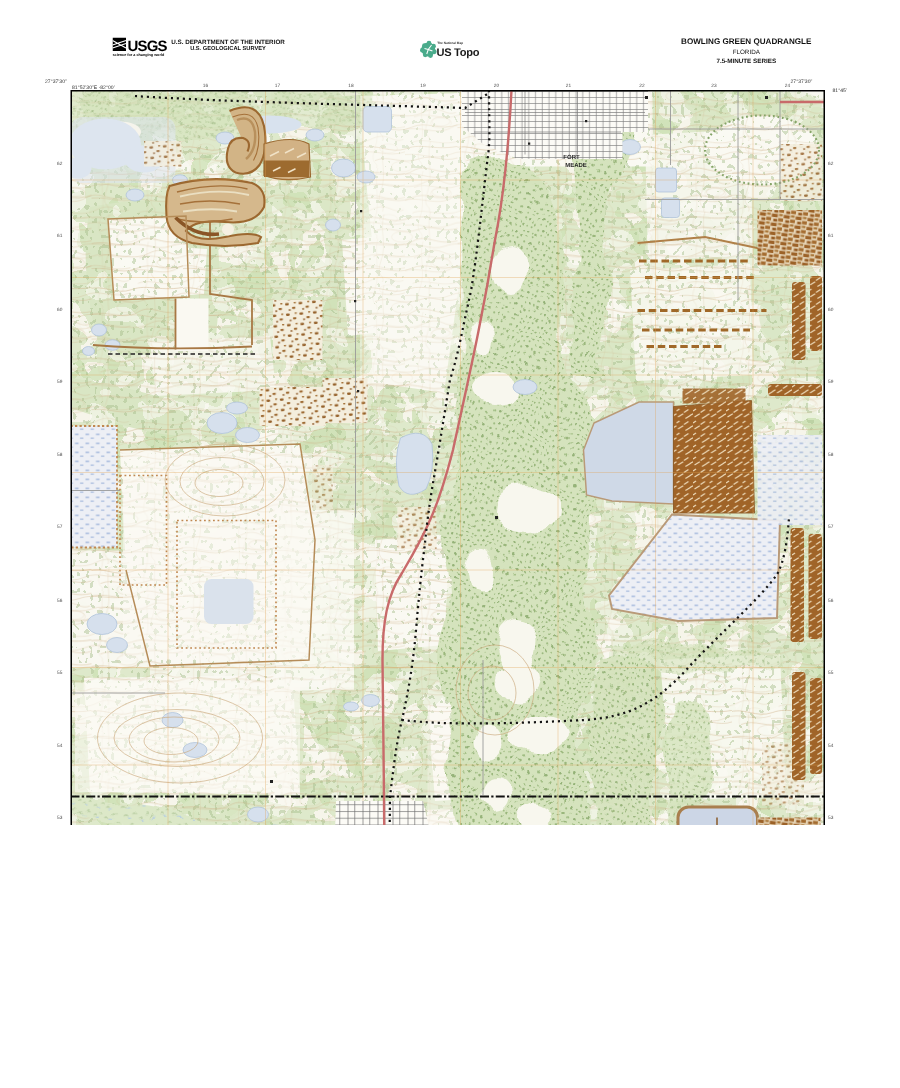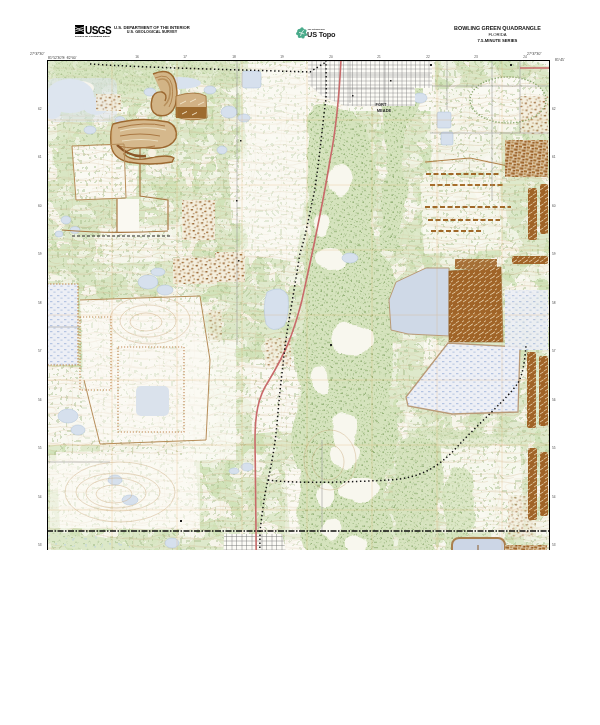--- a/index.html
+++ b/index.html
@@ -18,21 +18,21 @@
     <text x="10" y="9.3" font-family="Liberation Sans" font-size="10" font-weight="bold" fill="#000" letter-spacing="-0.55">USGS</text>
     <text x="0" y="12.3" font-family="Liberation Sans" font-size="2.5" font-weight="bold" fill="#000">science for a changing world</text>
   </svg>
 </div>
 
 <div class="abs" style="left:114px;top:25.5px;width:76px;text-align:center;font-size:4px;font-weight:bold;color:#111;line-height:4.6px;">
   <div style="font-size:4.2px;">U.S. DEPARTMENT OF THE INTERIOR</div>
   <div style="font-size:3.8px;">U.S. GEOLOGICAL SURVEY</div>
 </div>
 
-<div class="abs" style="left:296px;top:24px;width:40px;height:16px;">
+<div class="abs" style="left:280px;top:24px;width:40px;height:16px;">
   <svg width="40" height="16" viewBox="0 0 40 16">
     <g fill="#4aab8b">
       <circle cx="5.5" cy="9" r="4.6"></circle>
       <circle cx="3" cy="6.5" r="1.6"></circle>
           <circle cx="6" cy="4.8" r="1.6"></circle>
           <circle cx="9" cy="6.8" r="1.6"></circle>
       <circle cx="9.5" cy="10.5" r="1.6"></circle>
           <circle cx="7" cy="13" r="1.6"></circle>
           <circle cx="3.5" cy="12.5" r="1.6"></circle>
           <circle cx="1.6" cy="9.5" r="1.6"></circle>

